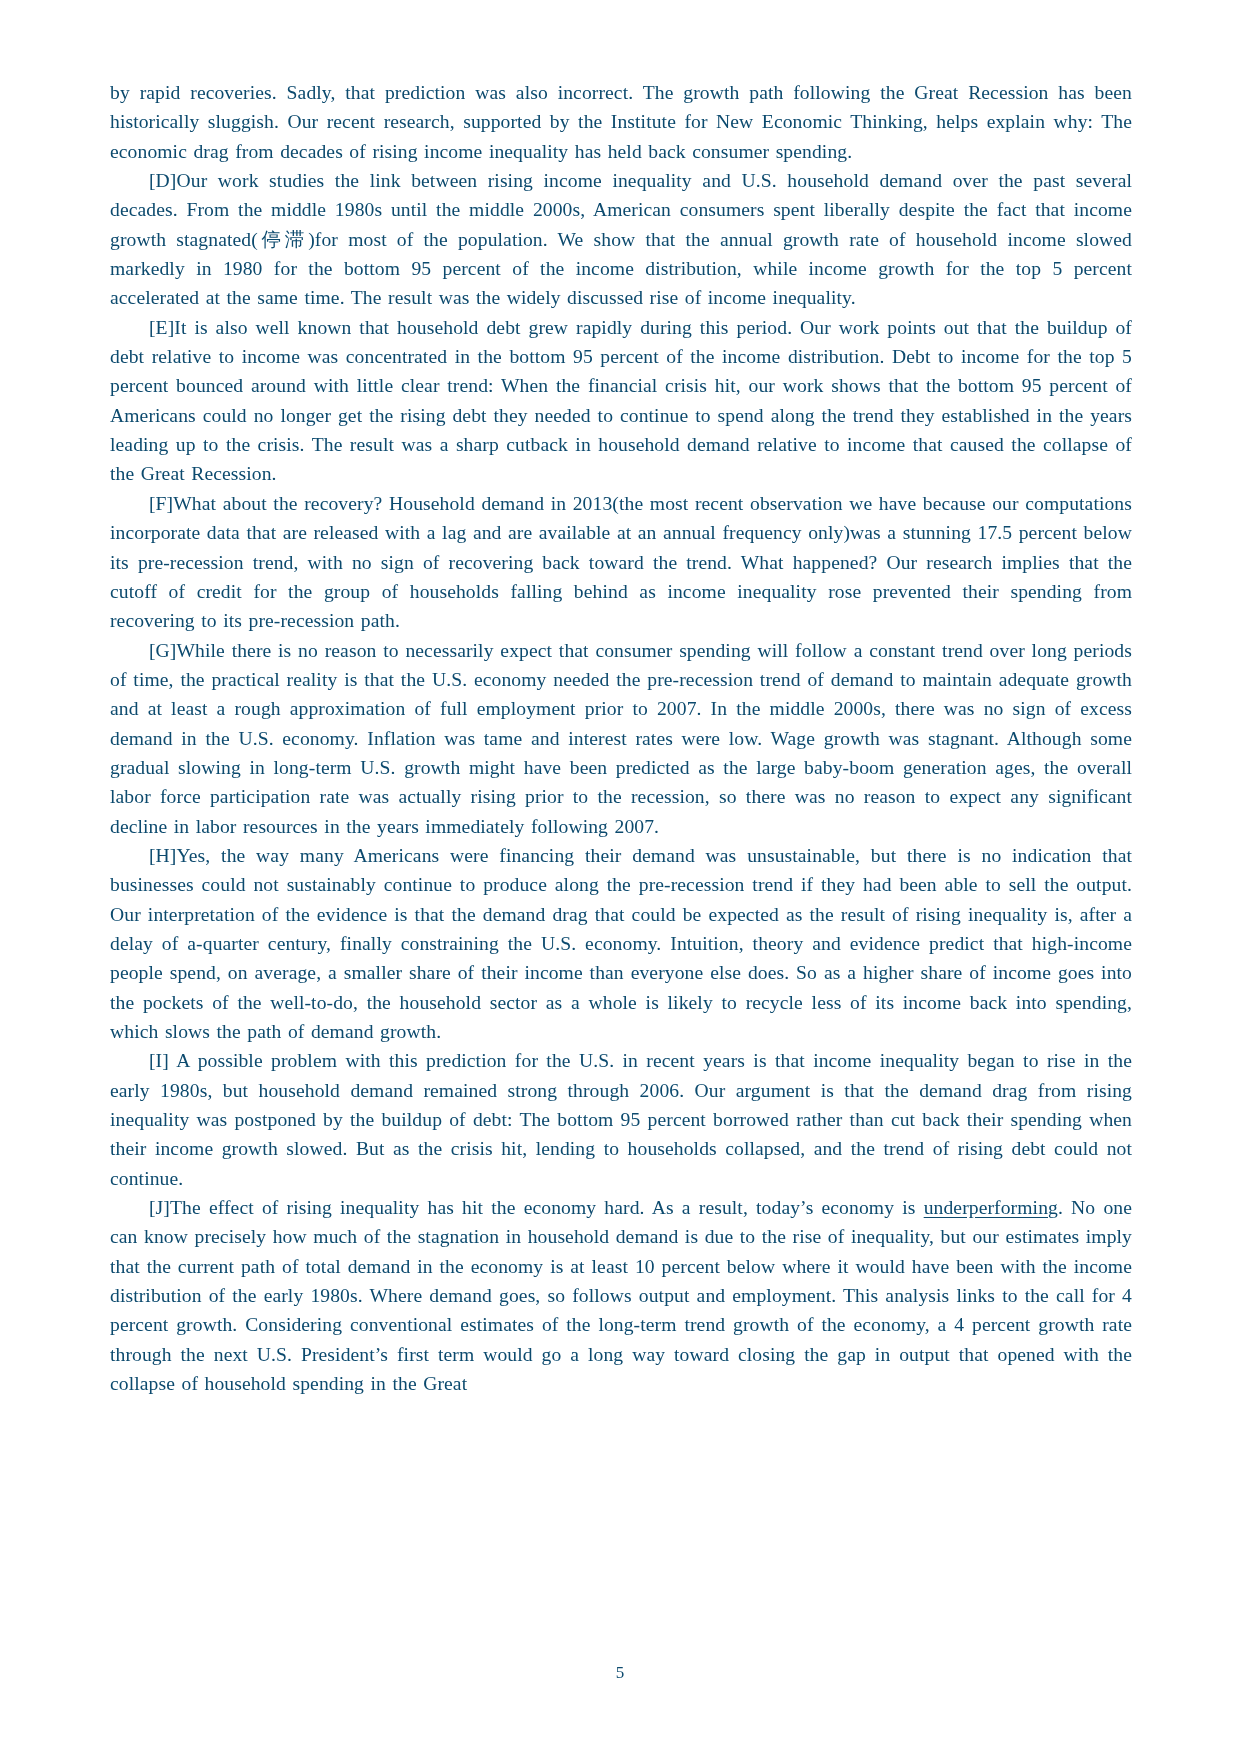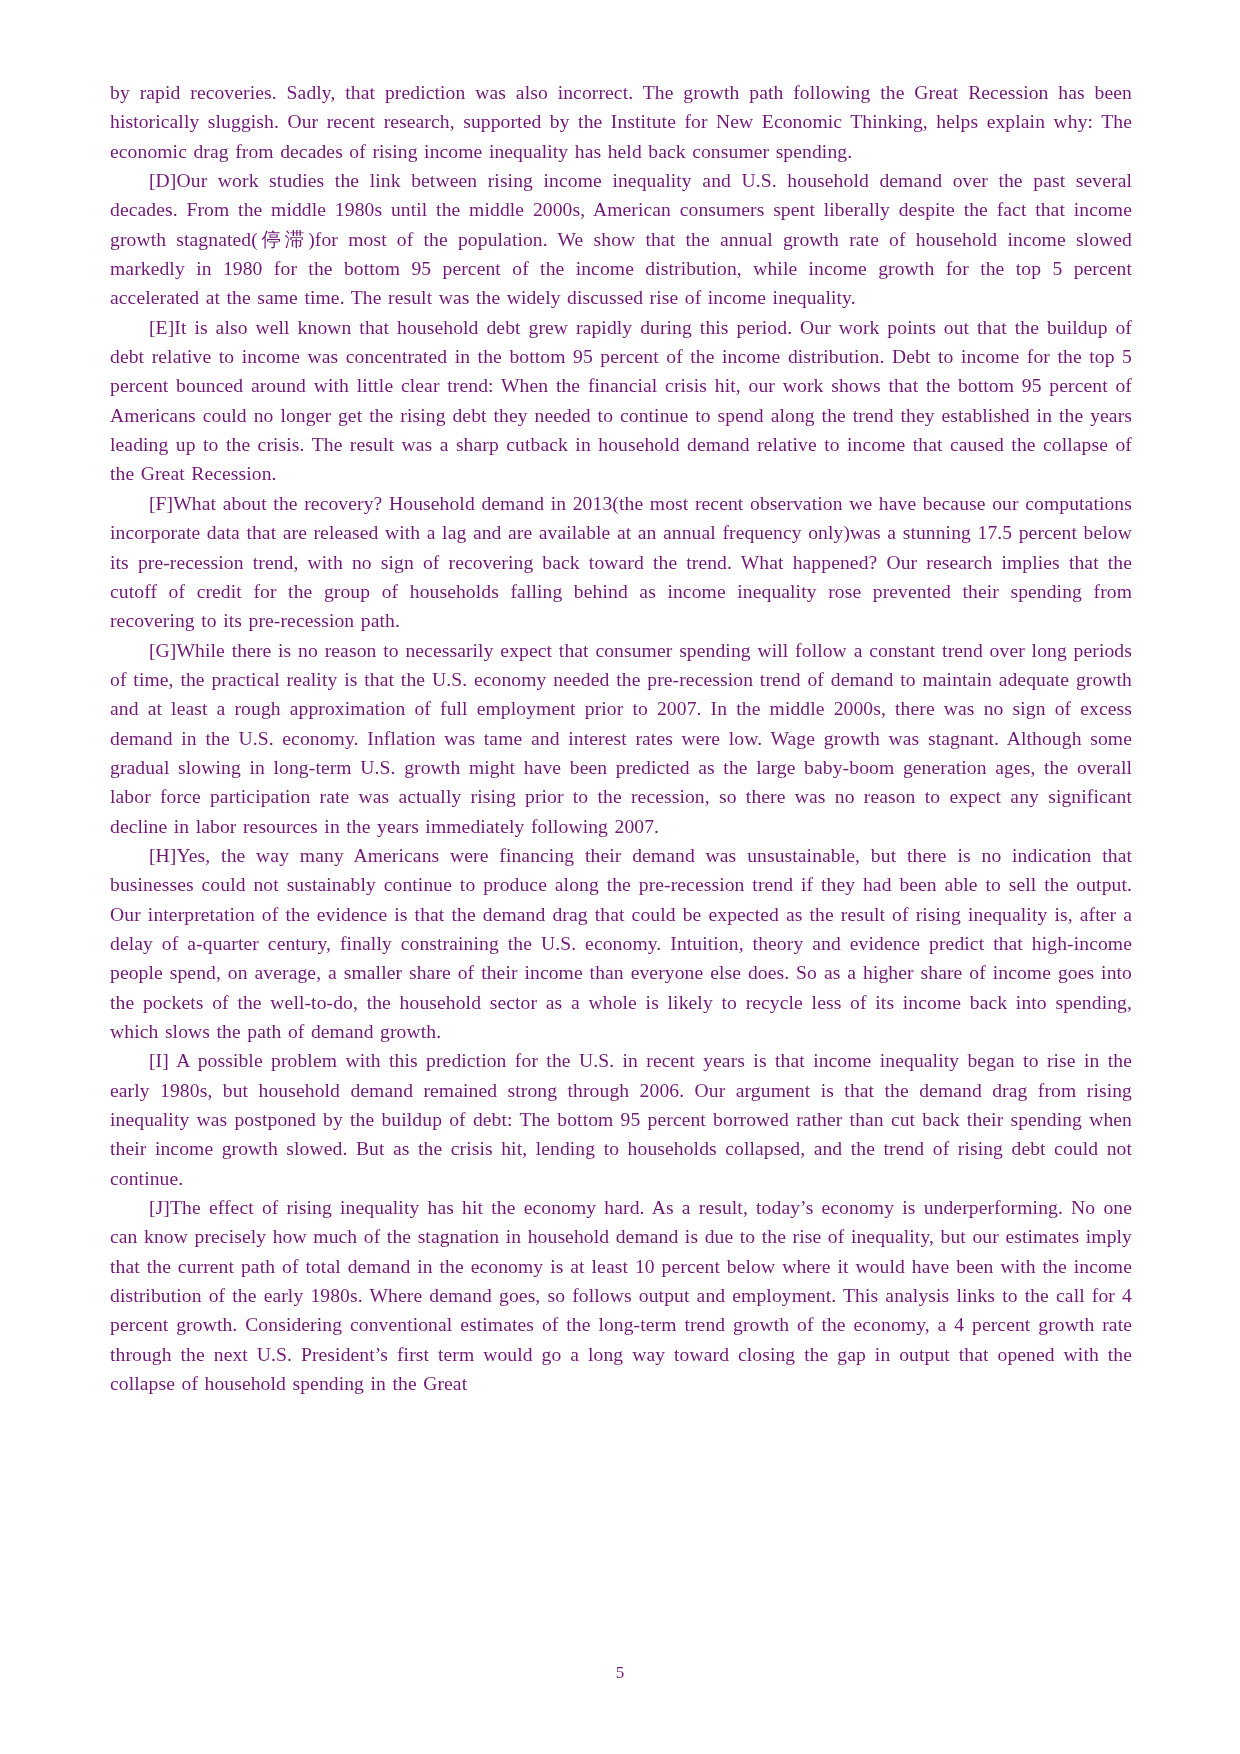--- a/index.html
+++ b/index.html
@@ -6,21 +6,21 @@
     margin: 0;
     padding: 0;
     background: #ffffff;
   }
   .page {
     position: relative;
     width: 1240px;
     height: 1754px;
     background: #ffffff;
     font-family: "Liberation Serif", "DejaVu Serif", serif;
-    color: #701a75;
+    color: #0c4a6e;
     overflow: hidden;
   }
   .content {
     position: absolute;
     left: 110px;
     top: 78px;
     width: 1022px;
   }
   .content p {
     margin: 0;
@@ -28,20 +28,21 @@
     font-size: 19.6px;
     line-height: 29.35px;
     text-align: justify;
     letter-spacing: 0.1px;
     word-spacing: 1.5px;
   }
   .content p.indent {
     text-indent: 39px;
   }
   .uline {
+    text-decoration: underline;
     text-underline-offset: 3px;
   }
   .footer {
     position: absolute;
     left: 0;
     width: 100%;
     top: 1662px;
     text-align: center;
     font-size: 17px;
     line-height: 22px;

